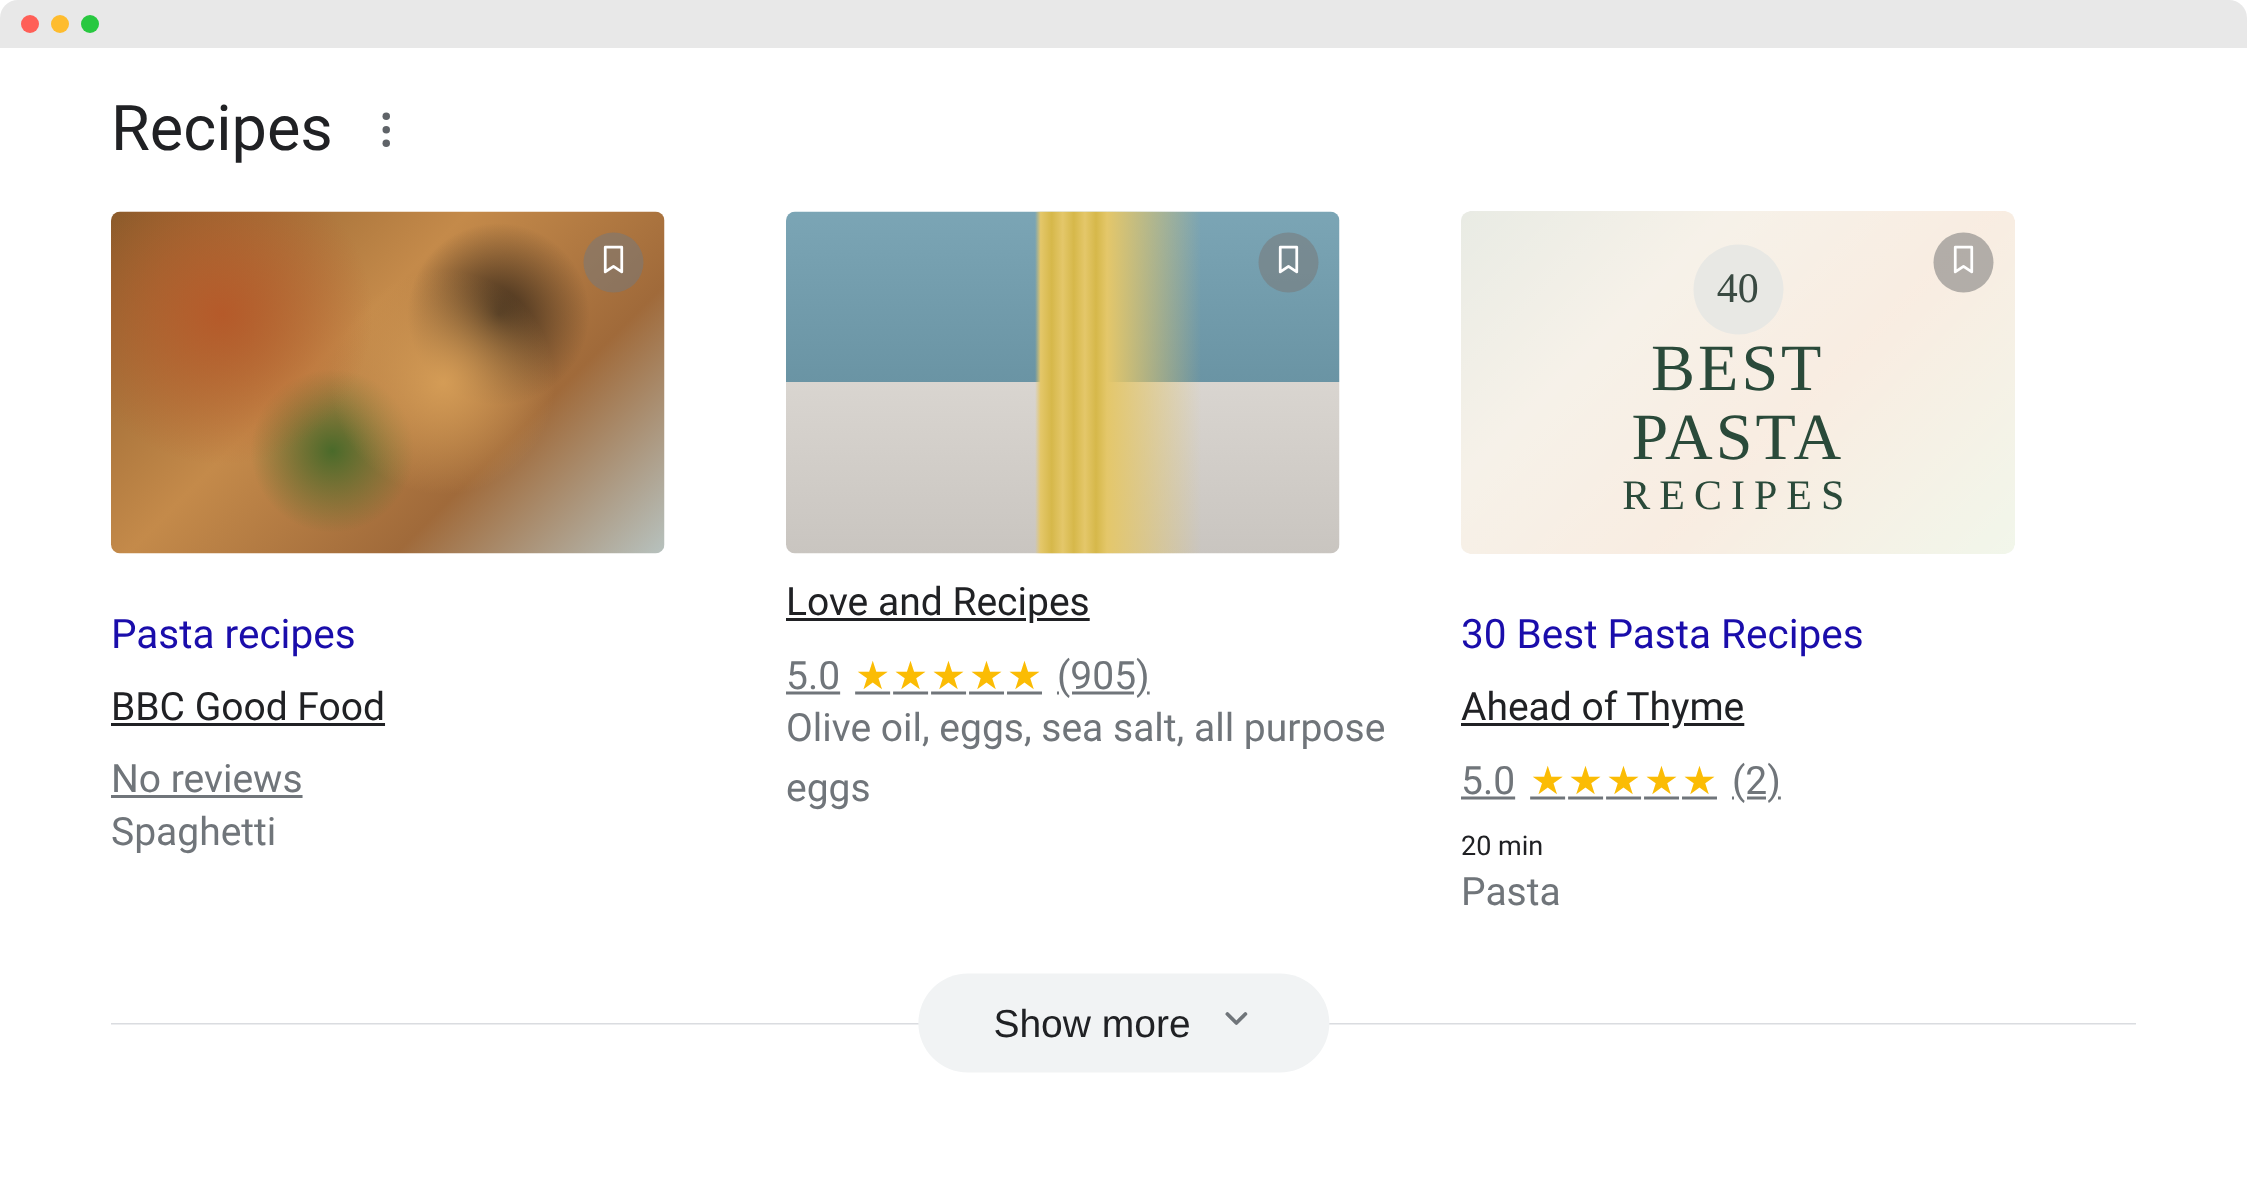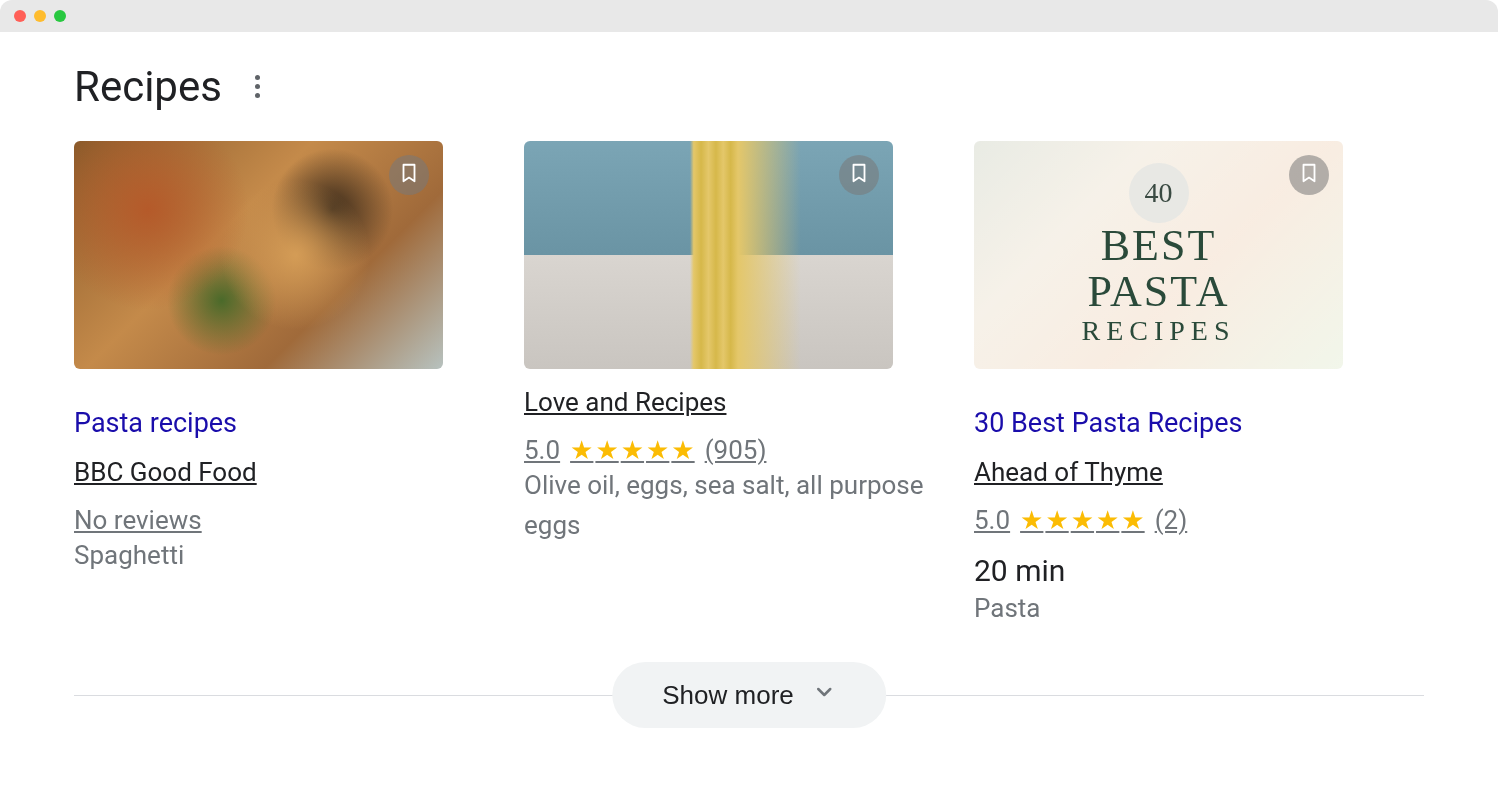--- a/index.html
+++ b/index.html
@@ -99,21 +99,21 @@
     .card-reviews-row {
       display: flex; align-items: center; gap: 10px;
       color: #70757a; font-size: 26px; margin-top: 18px; text-decoration: underline;
     }
     .stars { display: inline-flex; gap: 2px; }
     .star { color: #fbbc04; font-size: 26px; }
     .card-extra, .card-extra2 {
       color: #70757a; font-size: 26px; line-height: 1.55;
     }
     .card-time {
-      color: #202124; font-size: 30px; margin-top: 18px;
+      color: #202124; font-size: 18px; margin-top: 18px;
     }
     .footer-area {
       margin-top: 34px; position: relative; height: 66px;
     }
     .hr-line {
       border: none; border-top: 1px solid #dadce0;
       position: absolute; top: 33px; left:0; right:0;
     }
     .show-more {
       position: absolute; left: 50%; transform: translateX(-50%);

